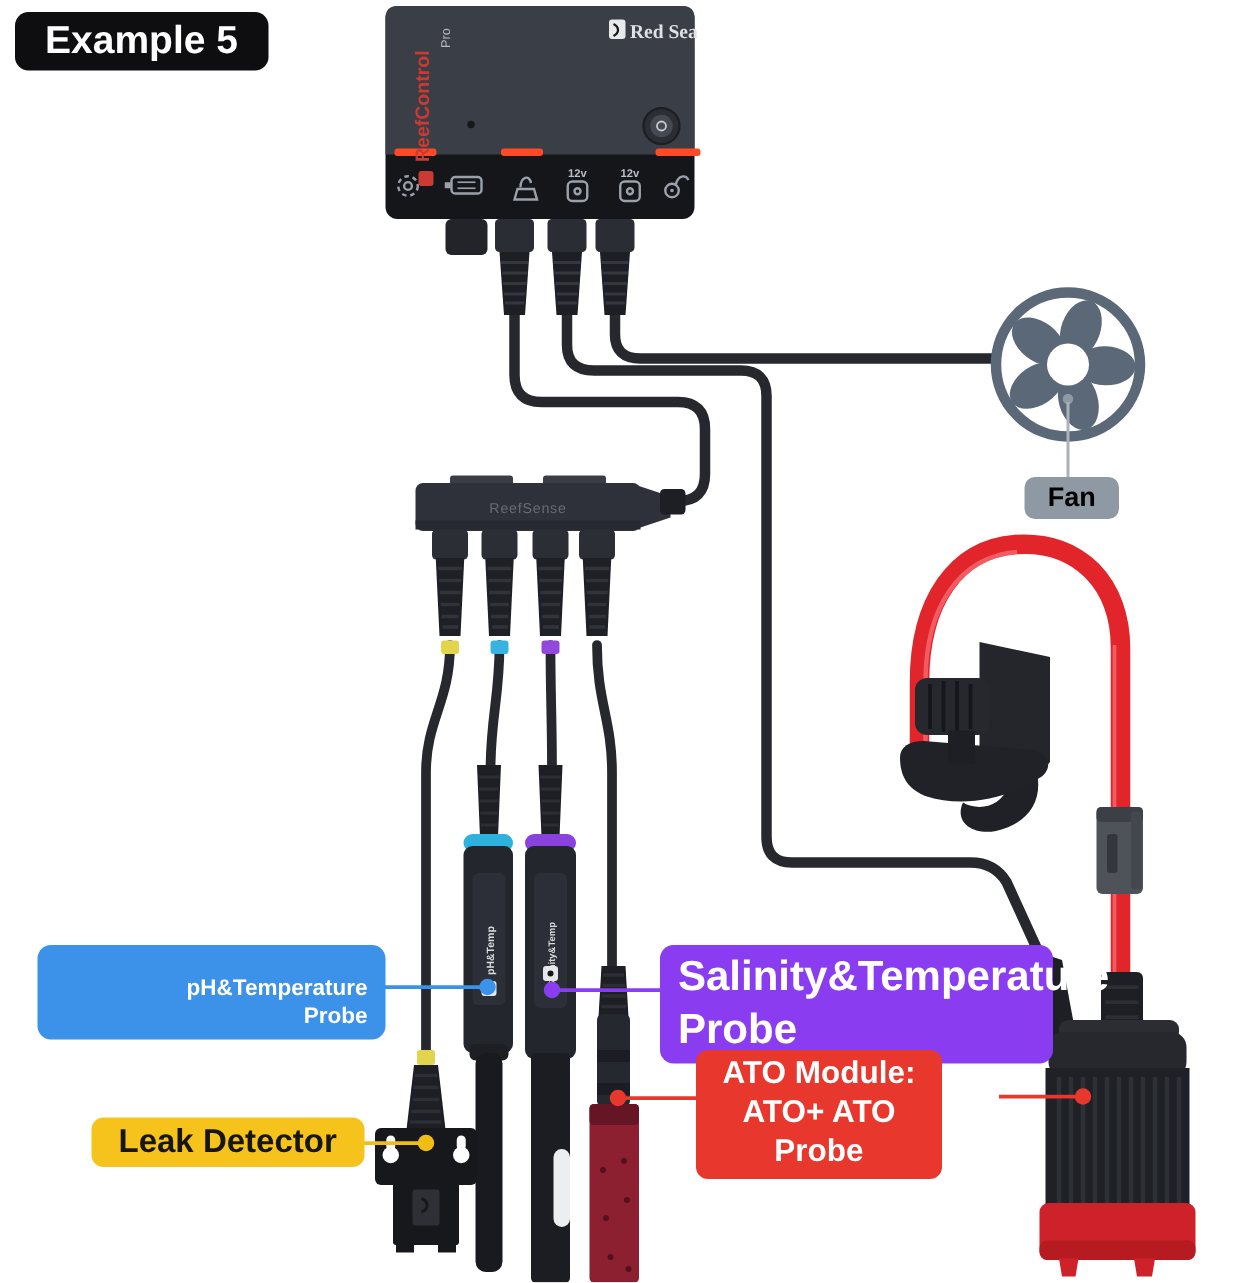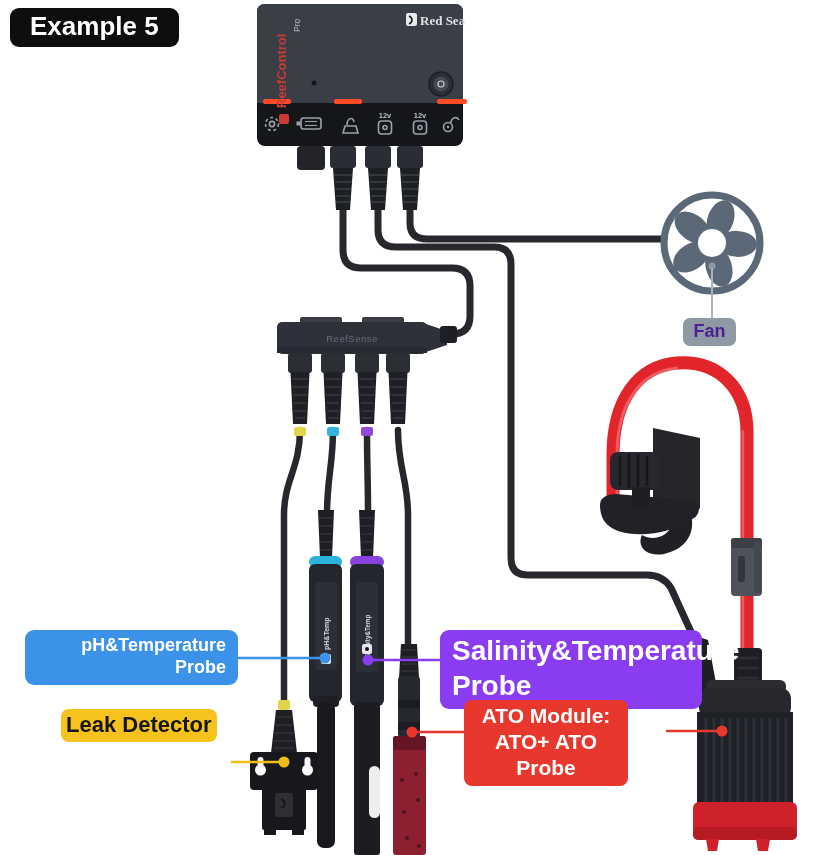--- a/index.html
+++ b/index.html
@@ -2,29 +2,29 @@
 <html><head>
 <meta charset="utf-8">
 <style>
   html,body{margin:0;padding:0;background:#fff;}
   body{font-family:"Liberation Sans",sans-serif;}
   .stage{position:relative;width:832px;height:855px;background:#ffffff;overflow:hidden;}
   .stage svg{position:absolute;left:0;top:0;}
   .badge{position:absolute;left:10px;top:8px;background:#0e0e10;color:#fff;
          font-size:26px;font-weight:bold;padding:3px 20px 5px;border-radius:9px;}
   .lbl{position:absolute;font-weight:bold;border-radius:9px;line-height:1.24;box-sizing:border-box;}
-  .lbl-ph{left:25px;top:630px;width:213px;background:#3b92e8;color:#fff;font-size:18px;
-          text-align:right;padding:4px 12px 6px;}
+  .lbl-ph{left:25px;top:630px;width:232px;background:#3b92e8;color:#fff;font-size:15px;
+          text-align:right;padding:20px 12px 6px;}
   .lbl-sal{left:440px;top:630px;width:262px;background:#8a3cf0;color:#fff;font-size:28px;
            text-align:left;padding:4px 12px 6px;}
-  .lbl-leak{left:61px;top:709px;background:#f6c31c;color:#161616;font-size:22px;
-            padding:2px 5px 4px;border-radius:8px;}
+  .lbl-leak{left:61px;top:745px;background:#f6c31c;color:#161616;font-size:22px;
+            padding:2px 18px 4px;border-radius:8px;}
   .lbl-ato{left:464px;top:700px;width:164px;background:#e8372d;color:#fff;font-size:21px;
            text-align:center;padding:3px 8px 5px;border-radius:8px;}
-  .lbl-fan{left:683px;top:318px;width:53px;background:#8f99a4;color:#4c1d95;font-size:18px;
+  .lbl-fan{left:683px;top:318px;width:63px;background:#8f99a4;color:#000000;font-size:18px;
            text-align:center;padding:2px 0 4px;border-radius:7px;}
 </style>
 </head>
 <body>
 
 <div class="stage">
 
 <svg width="832" height="855" viewBox="0 0 832 855">
 
   <g fill="none" stroke="#26282d" stroke-width="7" stroke-linecap="round">

